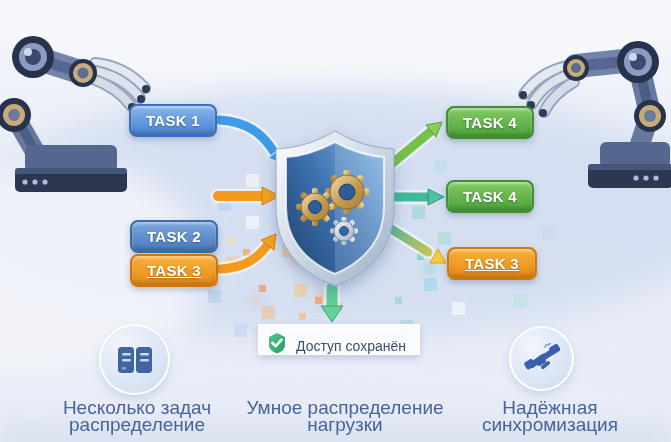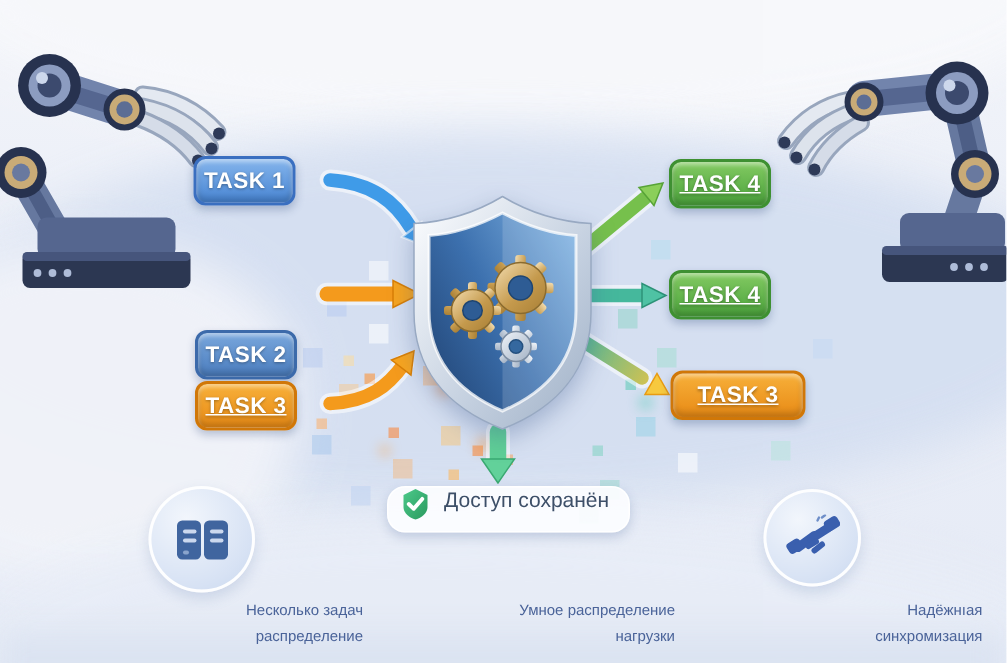--- a/index.html
+++ b/index.html
@@ -36,52 +36,52 @@
     338px 306px 0 3px rgba(255,150,60,.45), 262px 288px 0 3px rgba(255,120,30,.50),
     398px 300px 0 3px rgba(120,210,190,.50), 474px 250px 0 3px rgba(255,255,255,.60),
     302px 316px 0 3px rgba(255,180,80,.55), 232px 240px 0 3px rgba(255,220,150,.50); }
   #mosaic-glow { box-shadow:
     296px 258px 8px 4px rgba(255,140,40,.50), 322px 296px 8px 4px rgba(255,150,50,.45),
     256px 300px 8px 3px rgba(255,160,60,.40), 430px 268px 8px 4px rgba(70,200,175,.40); }
 
   svg.abs { position:absolute; pointer-events:none; }
 
   .task {
-    position:absolute; width:68px; height:33px; box-sizing:border-box;
+    position:absolute; width:88px; height:33px; box-sizing:border-box;
     display:flex; align-items:center; justify-content:center;
     border-radius:8px; color:#fff; font-weight:bold; font-size:15px; letter-spacing:.3px;
     text-shadow:0 1px 2px rgba(0,0,0,.35);
     box-shadow:0 3px 6px rgba(40,70,120,.28), inset 0 2px 3px rgba(255,255,255,.45), inset 0 -3px 4px rgba(0,0,0,.18);
   }
   .task.blue1 { background:linear-gradient(180deg,#85b5ec,#4784d2); border:2px solid #3a6fc0; }
   .task.blue2 { background:linear-gradient(180deg,#79a7dd,#4a7cbd); border:2px solid #3c6aaa;margin-top:40px; }
   .task.orange { background:linear-gradient(180deg,#f7b03a,#e88a15); border:2px solid #d07708;text-decoration:underline; }
-  .task.green { background:linear-gradient(180deg,#83ca62,#4aa23b); border:2px solid #3e9032;text-decoration:underline; }
+  .task.green { background:linear-gradient(180deg,#83ca62,#4aa23b); border:2px solid #3e9032; }
   #task1 { left:129px; top:104px; } #task2 { left:130px; top:180px; } #task3 { left:130px; top:254px; }
   #task4a { left:446px; top:106px; } #task4b { left:446px; top:180px; } #task3r { left:447px; top:247px; width:90px; }
 
   #badge {
     position:absolute; left:258px; top:324px; height:31px; box-sizing:border-box;
-    display:flex; align-items:flex-start; gap:8px; padding:0 13px 0 7px;
-    background:rgba(252,253,255,.92); border:1px solid rgba(255,255,255,.85); border-radius:12px;
+    display:flex; align-items:flex-end; gap:8px; padding:0 13px 0 7px;
+    background:rgba(252,253,255,.92); border:1px solid rgba(255,255,255,.85); border-radius:0;
     box-shadow:0 3px 7px rgba(70,100,150,.25);
   }
   #badge .badge-text { font-size:14px; color:#3d4f68; white-space:nowrap; }
 
   .feat-circle {
     position:absolute; border-radius:50%;
     background:radial-gradient(circle at 35% 30%, #f2f6fc, #d7e2f4 70%, #c8d7ee);
     border:2px solid rgba(255,255,255,.95);
     box-shadow:0 4px 9px rgba(90,120,170,.20);
     display:flex; align-items:center; justify-content:center;
   }
   #feat-icon-left { left:99px; top:324px; width:67px; height:67px; }
   #feat-icon-right { left:509px; top:326px; width:61px; height:61px; }
 
-  .feat-label { position:absolute; top:399px; width:210px; text-align:right; color:#4a6399; font-size:10px; line-height:17px; }
+  .feat-label { position:absolute; top:399px; width:210px; text-align:center; color:#4a6399; font-size:19px; line-height:17px; }
   .feat-label span { display:block; }
   #feat-label-left { left:32px; } #feat-label-mid { left:240px; } #feat-label-right { left:445px; }
 </style>
 </head>
 <body>
 
 <div class="stage">
 
   <div class="blob" id="blob-top"></div>
   <div class="blob" id="blob-mid"></div>

